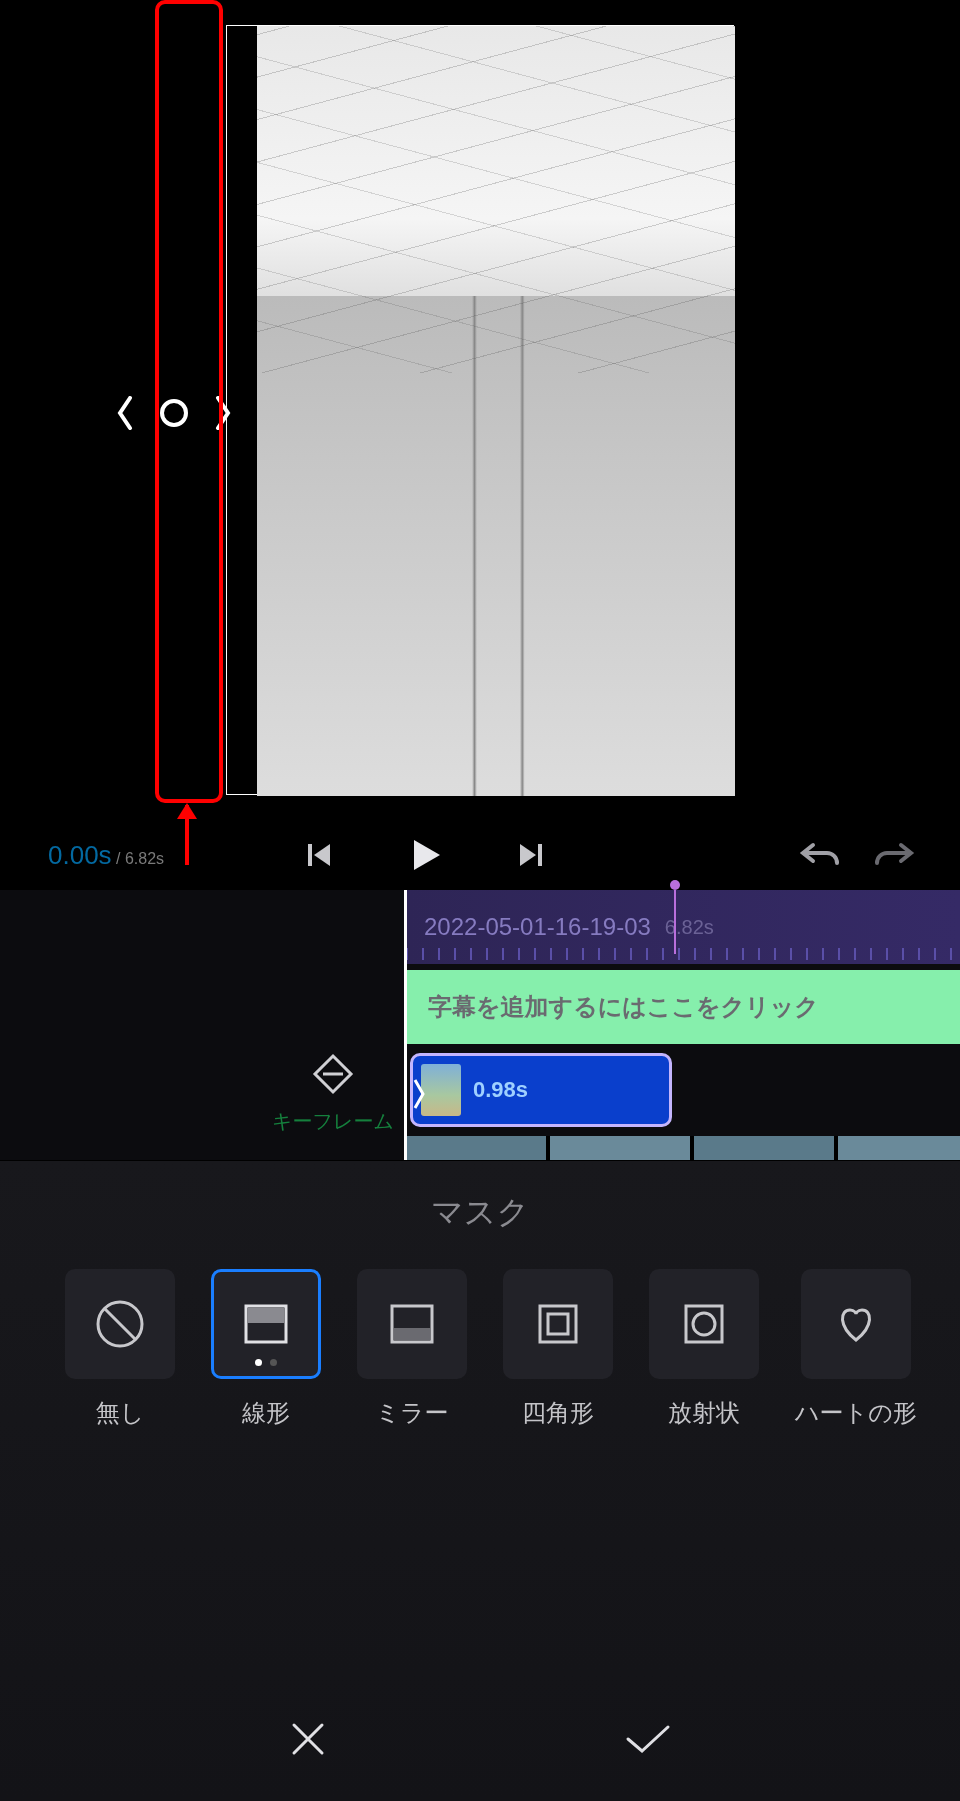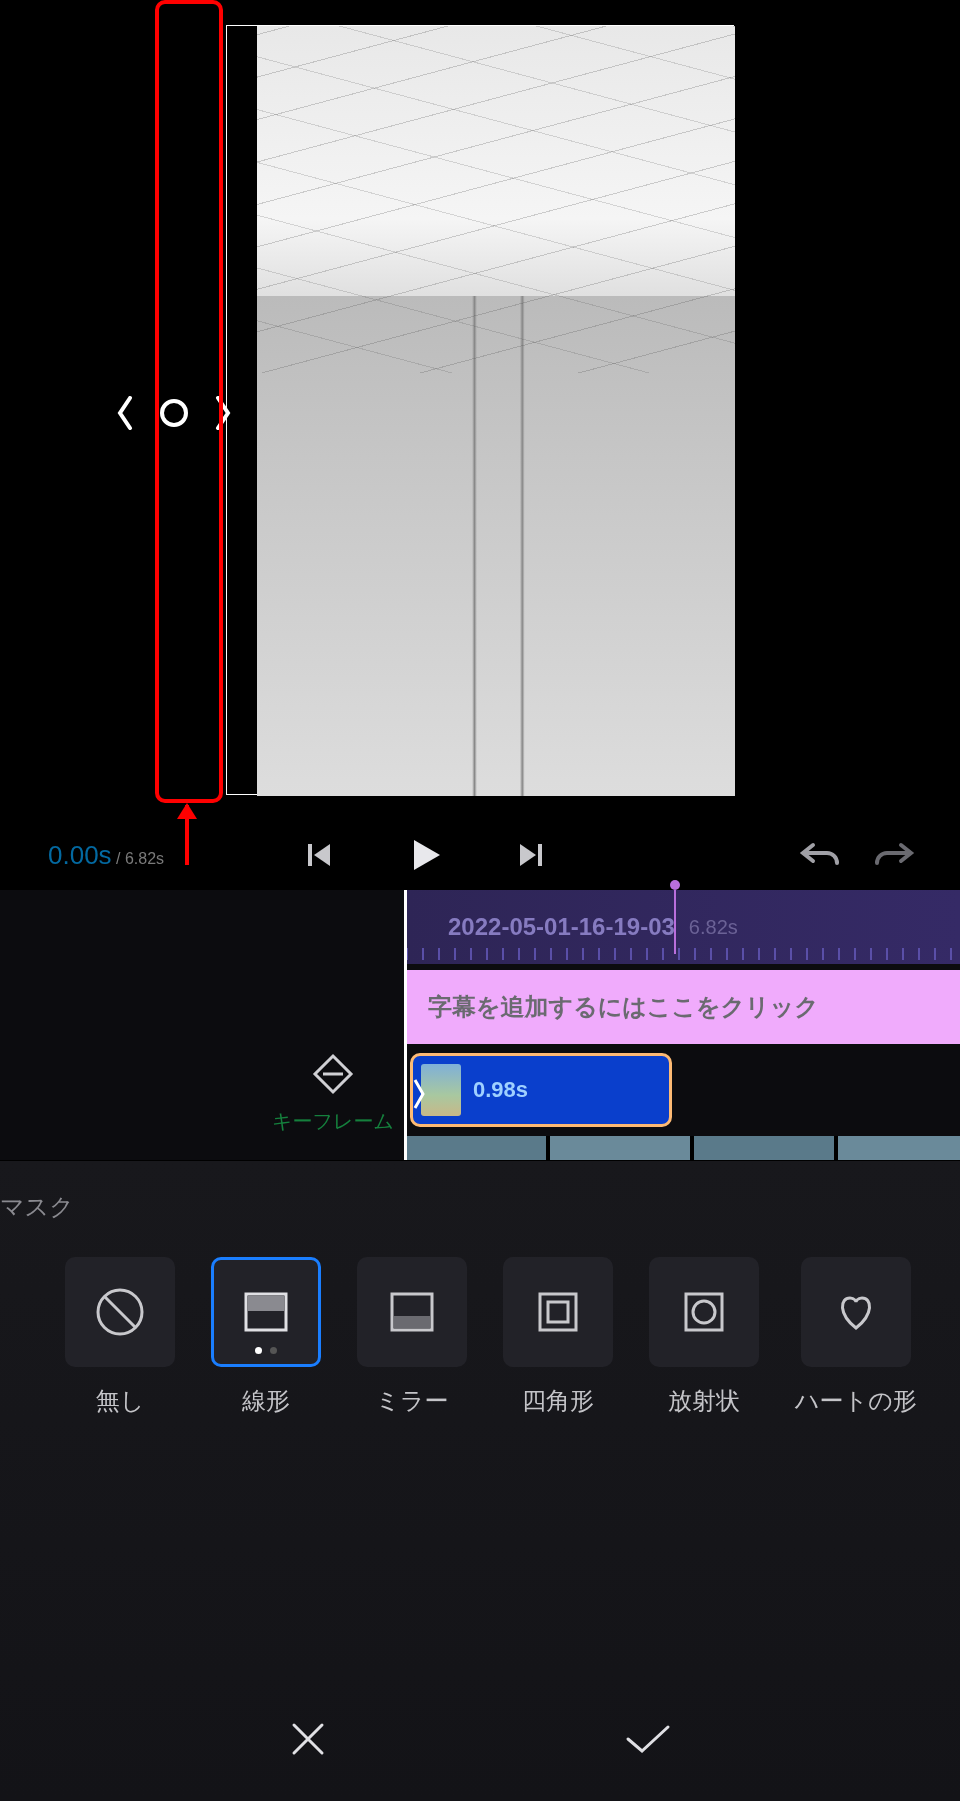--- a/index.html
+++ b/index.html
@@ -143,21 +143,21 @@
 }
 .track-info {
   top: 0;
   background: linear-gradient(90deg, #2e2556, #352a66);
   padding: 8px 18px;
   display: flex;
   align-items: center;
   gap: 14px;
   font-size: 24px;
 }
-.track-info .name { color: #867bc0; font-weight: 700; margin-left: 24px; }
+.track-info .name { color: #867bc0; font-weight: 400; }
 .track-info .dur { color: #6b6296; font-size: 20px; }
 .ticks {
   position: absolute; left: 0; right: 0; bottom: 4px; height: 12px;
   background: repeating-linear-gradient(90deg, #5a4fa8 0 2px, transparent 2px 16px);
 }
 .marker {
   position: absolute;
   left: 264px; top: -10px;
   width: 10px; height: 10px;
   background: #b96fdc;
@@ -165,35 +165,35 @@
 }
 .marker::after {
   content: "";
   position: absolute;
   left: 4px; top: 10px;
   width: 2px; height: 64px;
   background: #b96fdc;
 }
 .track-caption {
   top: 80px;
-  background: #f0abfc;
+  background: #86efac;
   color: #6a6a70;
   font-size: 24px;
   font-weight: 600;
   display: flex;
   align-items: center;
   padding-left: 22px;
 }
 .track-clip-row { top: 160px; height: 80px; }
 .clip {
   position: absolute;
   left: 4px; top: 3px;
   width: 262px; height: 74px;
   background: #0a3fcc;
-  border: 3px solid #fdba74;
+  border: 3px solid #c4b5fd;
   border-radius: 10px;
   display: flex;
   align-items: center;
   padding-left: 8px;
   gap: 12px;
 }
 .clip-handle {
   position: absolute;
   left: -2px; top: 20px;
   width: 16px; height: 36px;
@@ -222,22 +222,23 @@
   margin: 0 auto 10px;
 }
 .kf-label { color: #15803d; font-size: 20px; }
 .mask-panel {
   position: absolute;
   left: 0; right: 0; bottom: 0;
   height: 640px;
   background: linear-gradient(180deg, #18181c 0%, #131317 100%);
 }
 .panel-title {
+  text-align: center;
   color: #8a8a90;
-  font-size: 24px;
+  font-size: 32px;
   padding: 30px 0 34px;
 }
 .mask-scroll {
   display: flex;
   gap: 36px;
   padding-left: 65px;
   overflow: hidden;
 }
 .mask-item {
   display: flex;

